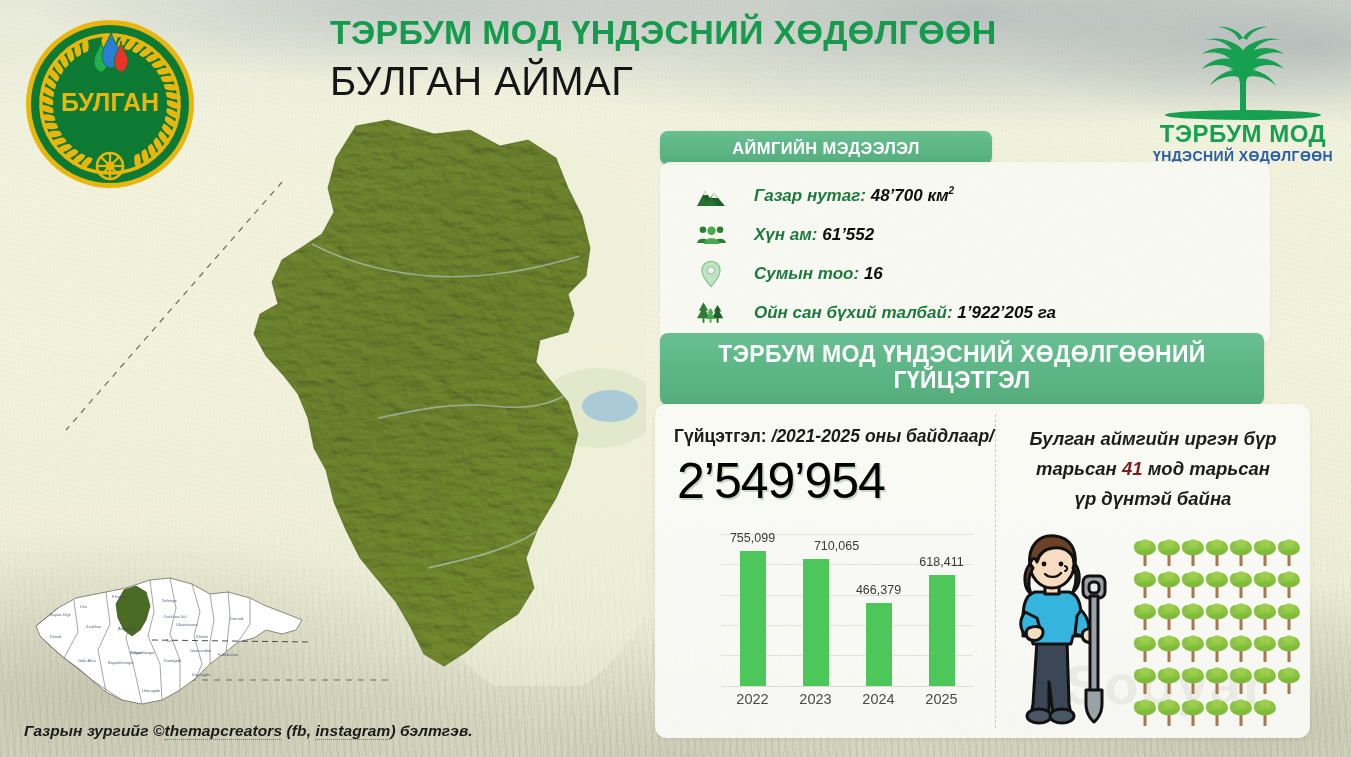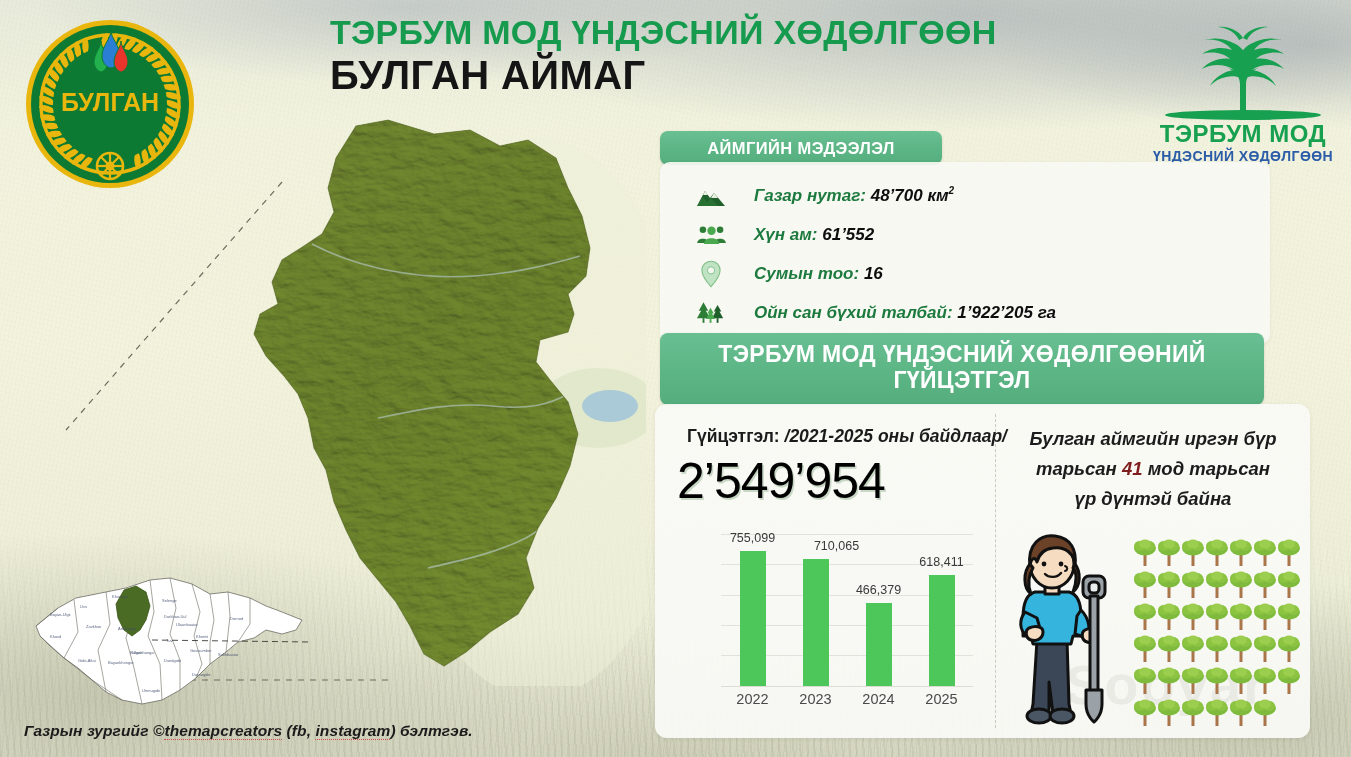--- a/index.html
+++ b/index.html
@@ -39,22 +39,22 @@
     mask-image: linear-gradient(180deg, rgba(0,0,0,0), rgba(0,0,0,.9));
   }
 
   
   #title-wrap { position: absolute; left: 330px; top: 14px; width: 720px; }
   #title-main {
     font-size: 34px; font-weight: 700; color: #169b4e; letter-spacing: .3px;
     line-height: 1.06;
   }
   #title-sub {
-    font-size: 40px; font-weight: 700; color: #151515; letter-spacing: .4px;
-    line-height: 1.15; margin-top: 2px;
+    font-size: 40px; font-weight: 400; color: #151515; letter-spacing: .4px;
+    line-height: 1.15; margin-top: 8px;
   }
 
   
   #emblem { position: absolute; left: 24px; top: 18px; width: 172px; height: 172px; }
 
   
   #terbum-logo { position: absolute; left: 1148px; top: 24px; width: 190px; height: 150px; }
   #terbum-logo .t-name {
     position:absolute; left:0; right:0; top:96px; text-align:center;
     font-size: 24px; font-weight: 800; color: #17a04f; letter-spacing: .5px;
@@ -79,21 +79,21 @@
   #credit .ul { border-bottom: 1.5px dotted #d04a4a; }
 
   
   #panel-info { position: absolute; left: 660px; top: 131px; width: 610px; }
   .hdr-bar {
     background: linear-gradient(180deg,#69bf92 0%, #5cb585 55%, #55ad7d 100%);
     border-radius: 8px;
     color: #fff; font-weight: 700; text-align: center;
     box-shadow: 0 1px 3px rgba(0,0,0,.12);
   }
-  #info-hdr { width: 282px; height: 34px; line-height: 34px; font-size: 16.5px; letter-spacing: .4px; }
+  #info-hdr { width: 332px; height: 34px; line-height: 34px; font-size: 16.5px; letter-spacing: .4px; }
   #info-body {
     margin-top: -3px; width: 610px; padding: 14px 0 12px 28px;
     background: rgba(248,249,243,.93);
     border-radius: 10px;
     box-shadow: 0 1px 4px rgba(0,0,0,.06);
   }
   .info-row { display: flex; align-items: center; height: 39px; }
   .info-ico { width: 46px; display: flex; align-items: center; justify-content: center; }
   .info-txt {
     font-size: 17px; font-style: italic; color: #1d7a3e; font-weight: 600;
@@ -112,21 +112,21 @@
     background: rgba(249,250,245,.94);
     border-radius: 12px;
     box-shadow: 0 1px 5px rgba(0,0,0,.07);
     overflow: hidden;
   }
   #exec-divider {
     position: absolute; left: 340px; top: 10px; bottom: 10px; width: 0;
     border-left: 1.6px dashed #c9cbc0;
   }
   #exec-label {
-    position: absolute; left: 32px; top: 22px;
+    position: absolute; left: 19px; top: 22px;
     font-size: 17.5px; color: #1b1b1b; font-weight: 600; white-space: nowrap;
   }
   #exec-label i { font-weight: 700; }
   #exec-number {
     position: absolute; left: 22px; top: 48px;
     font-size: 50px; font-weight: 400; color: #000000; letter-spacing: -1px;
     text-shadow: 1.5px 1.5px 0 rgba(120,160,120,.38);
   }
 
   

